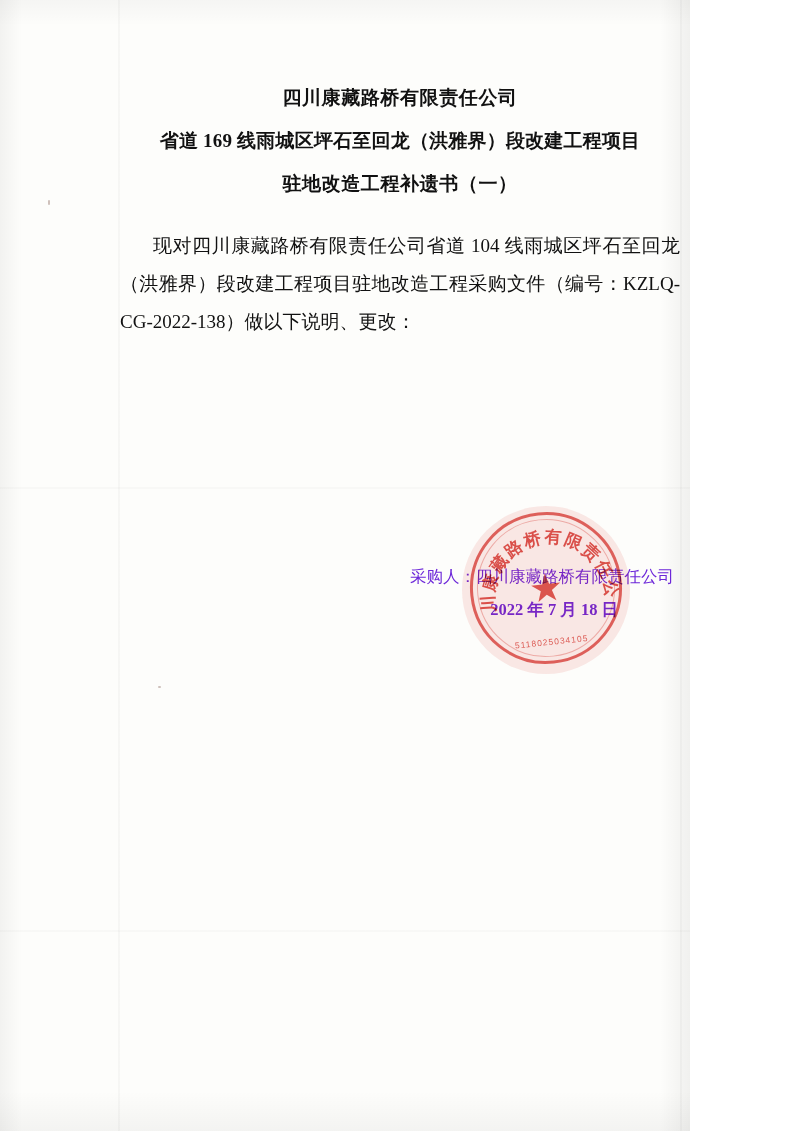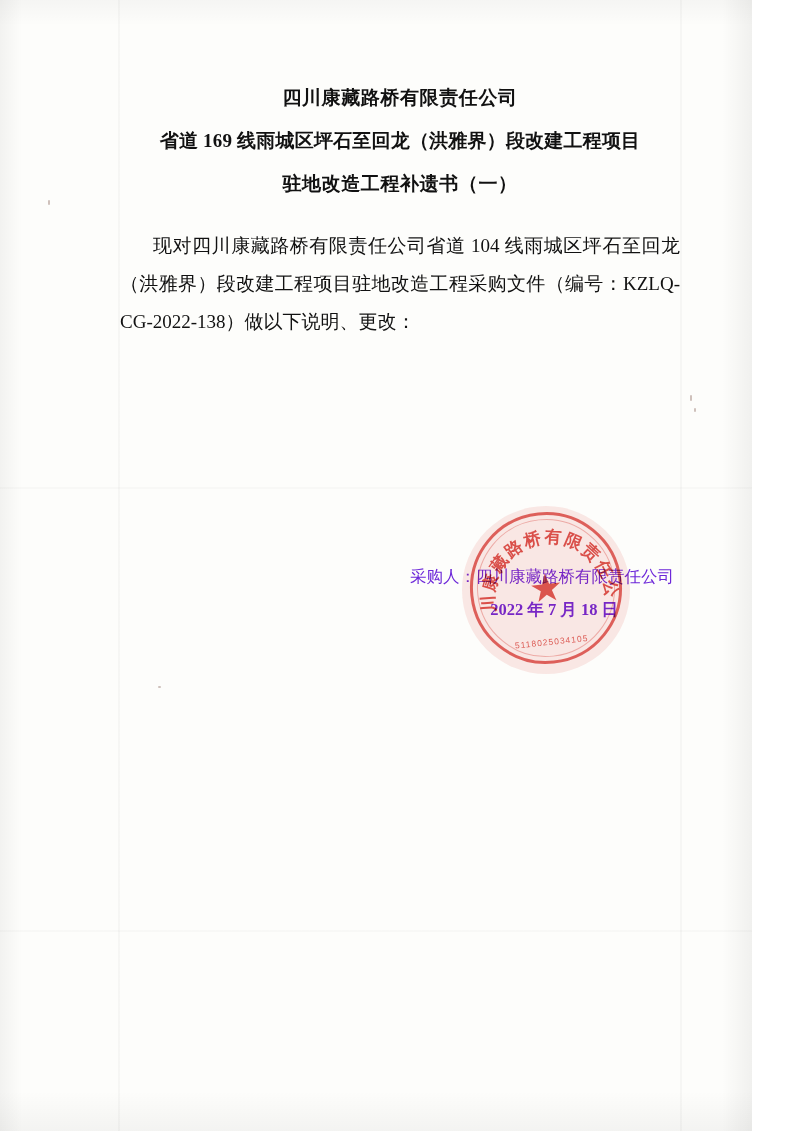--- a/index.html
+++ b/index.html
@@ -10,21 +10,21 @@
     width: 800px;
     height: 1131px;
     background: #ffffff;
     font-family: "Liberation Serif", "DejaVu Serif", serif;
     overflow: hidden;
   }
 
   
   #page {
     position: relative;
-    width: 752px;
+    width: 690px;
     height: 1131px;
     background: #fdfdfb;
     overflow: hidden;
   }
 
   
   .scan-shade {
     position: absolute;
     inset: 0;
     pointer-events: none;

